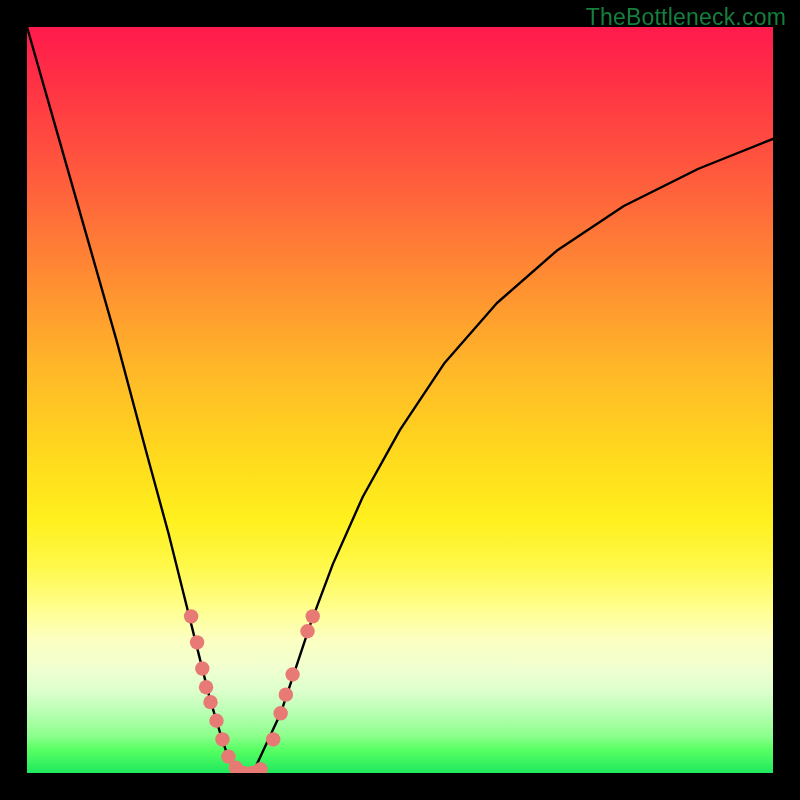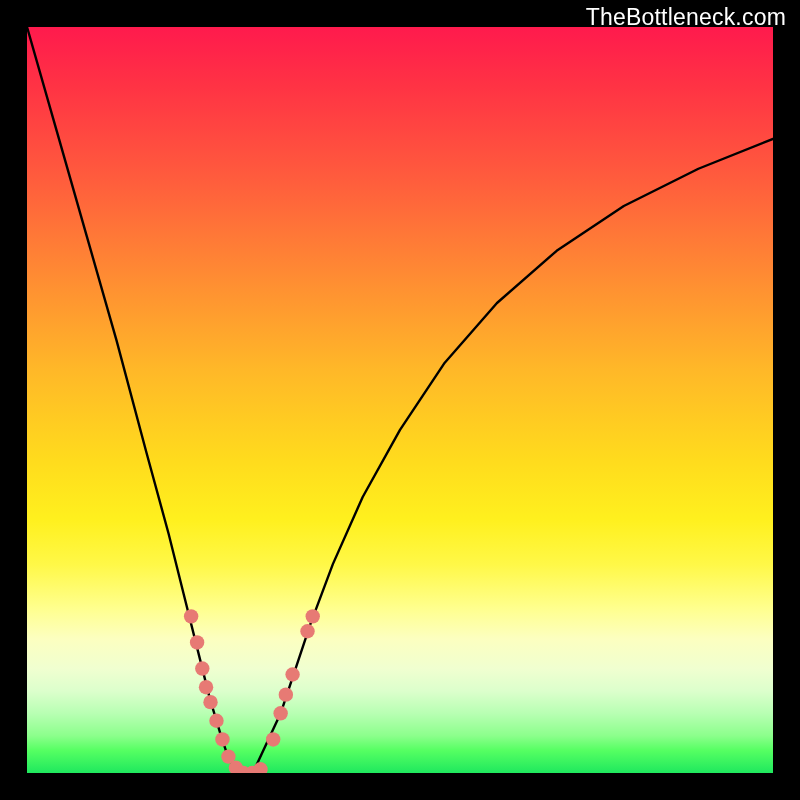--- a/index.html
+++ b/index.html
@@ -40,21 +40,21 @@
       #b8ffb3 92%,
       #8cff8c 95%,
       #55ff62 97%,
       #1fe85e 100%
     );
   }
   .watermark {
     position: absolute;
     top: 4px;
     right: 14px;
-    color: #ffffff;
+    color: #15803d;
     font-size: 23px;
     font-weight: 400;
     letter-spacing: 0.2px;
     user-select: none;
   }
   svg.curve {
     position: absolute;
     left: 0;
     top: 0;
     width: 746px;

